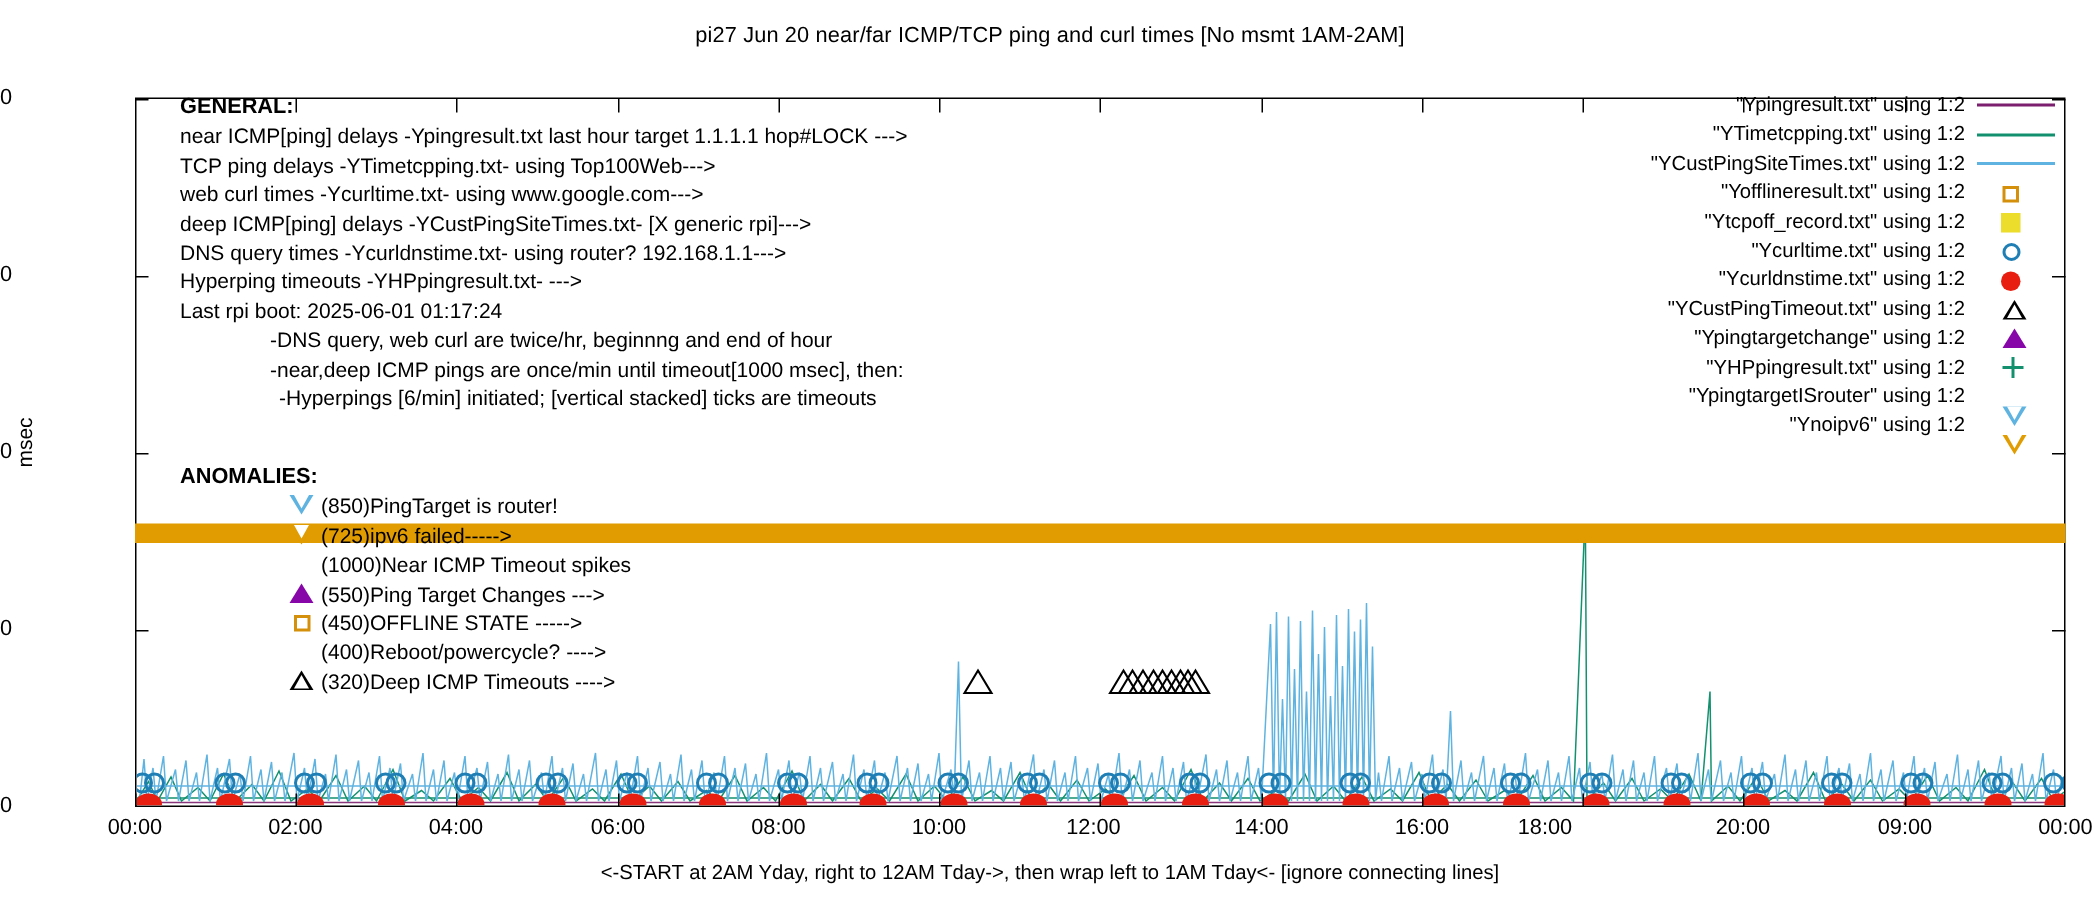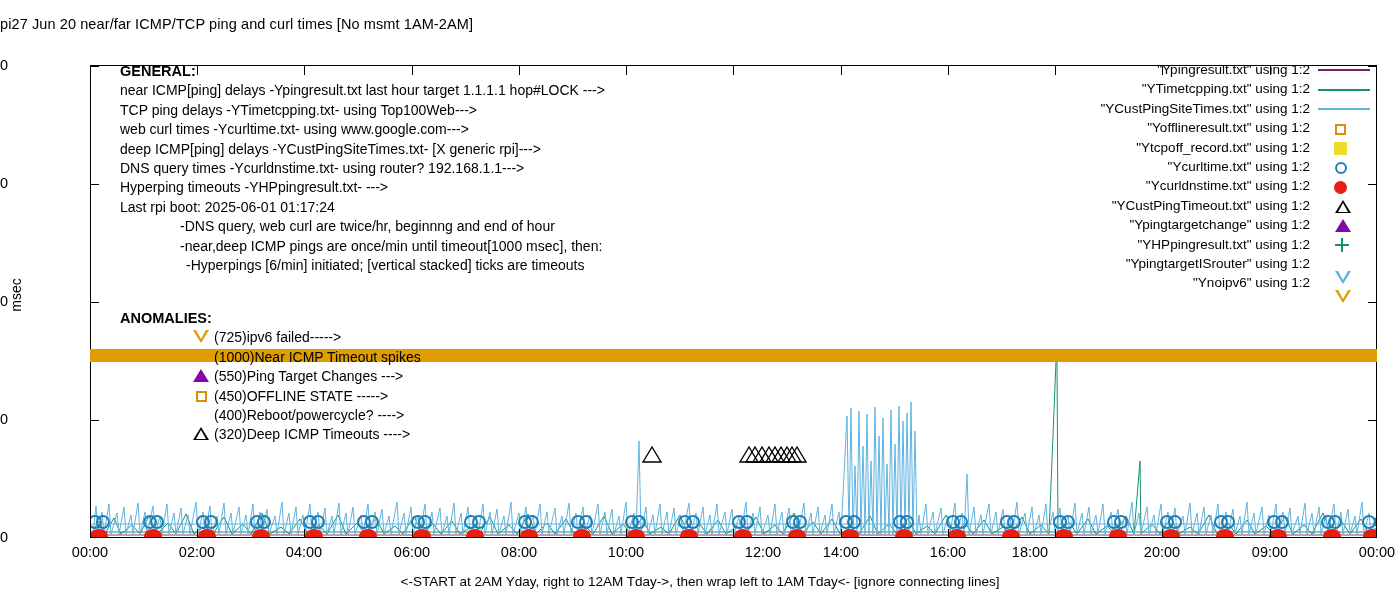--- a/index.html
+++ b/index.html
@@ -1,19 +1,19 @@
 <!DOCTYPE html>
 <html><head>
 <meta charset="utf-8">
 <style>
   html,body{margin:0;padding:0;background:#ffffff;}
   body{width:1400px;height:600px;position:relative;overflow:hidden;
        font-family:"Liberation Sans","DejaVu Sans",sans-serif;color:#000;}
   .abs{position:absolute;}
-  #title{left:0;top:16px;width:1400px;text-align:left;font-size:14.5px;letter-spacing:.1px;}
+  #title{left:0;top:16px;width:1400px;text-align:center;font-size:14.5px;letter-spacing:.1px;}
   #plotframe{left:90px;top:65px;width:1287px;height:473px;border:1px solid #000;box-sizing:border-box;}
   #ylabel{left:-14px;top:287px;width:60px;text-align:center;font-size:14px;
           transform:rotate(-90deg);transform-origin:center center;}
   .ytick{position:absolute;right:1392px;font-size:14.5px;text-align:right;width:60px;}
   .ytickmark{position:absolute;left:90px;width:9px;height:1px;background:#000;}
   .ytickmark.r{left:1368px;}
   .xtick{position:absolute;top:544px;font-size:14.5px;text-align:center;width:80px;}
   .xtickmark{position:absolute;top:529px;width:1px;height:9px;background:#000;}
   .xtickmark.t{top:66px;}
   #xcaption{left:0;top:574px;width:1400px;text-align:center;font-size:13.5px;}
@@ -221,21 +221,21 @@
 <div class="xtickmark t" style="left:1055px"></div>
 <div class="xtickmark t" style="left:1162px"></div>
 <div class="xtickmark t" style="left:1270px"></div>
 
 <div class="xtick" style="left:50px">00:00</div>
 <div class="xtick" style="left:157px">02:00</div>
 <div class="xtick" style="left:264px">04:00</div>
 <div class="xtick" style="left:372px">06:00</div>
 <div class="xtick" style="left:479px">08:00</div>
 <div class="xtick" style="left:586px">10:00</div>
-<div class="xtick" style="left:723px">12:00</div>
+<div class="xtick" style="left:689px">12:00</div>
 <div class="xtick" style="left:801px">14:00</div>
 <div class="xtick" style="left:908px">16:00</div>
 <div class="xtick" style="left:990px">18:00</div>
 <div class="xtick" style="left:1122px">20:00</div>
 <div class="xtick" style="left:1230px">09:00</div>
 <div class="xtick" style="left:1337px">00:00</div>
 
 <div class="abs" id="xcaption">&lt;-START at 2AM Yday, right to 12AM Tday-&gt;, then wrap left to 1AM Tday&lt;- [ignore connecting lines]</div>
 
 <div class="abs" id="general">
@@ -249,20 +249,23 @@
   <div>Last rpi boot: 2025-06-01 01:17:24</div>
   <div class="ind1">-DNS query, web curl are twice/hr, beginnng and end of hour</div>
   <div class="ind1">-near,deep ICMP pings are once/min until timeout[1000 msec], then:</div>
   <div class="ind2">-Hyperpings [6/min] initiated; [vertical stacked] ticks are timeouts</div>
 </div>
 
 <div class="abs" id="anoms">
   <div class="hd">ANOMALIES:</div>
 
   <div class="anrow" style="padding-left:68px">
+    <span class="sym"><span class="tri-dn-open"></span></span><span class="txt">(850)PingTarget is router!</span>
+  </div>
+  <div class="anrow" style="padding-left:68px">
     <span class="sym"><span class="tri-dn-or"></span></span><span class="txt">(725)ipv6 failed-----&gt;</span>
   </div>
   <div class="anrow" style="padding-left:68px">
     <span class="sym"></span><span class="txt">(1000)Near ICMP Timeout spikes</span>
   </div>
   <div class="anrow" style="padding-left:68px">
     <span class="sym"><span class="tri-fill"></span></span><span class="txt">(550)Ping Target Changes ---&gt;</span>
   </div>
   <div class="anrow" style="padding-left:68px">
     <span class="sym"><span class="sq-open"></span></span><span class="txt">(450)OFFLINE STATE -----&gt;</span>

